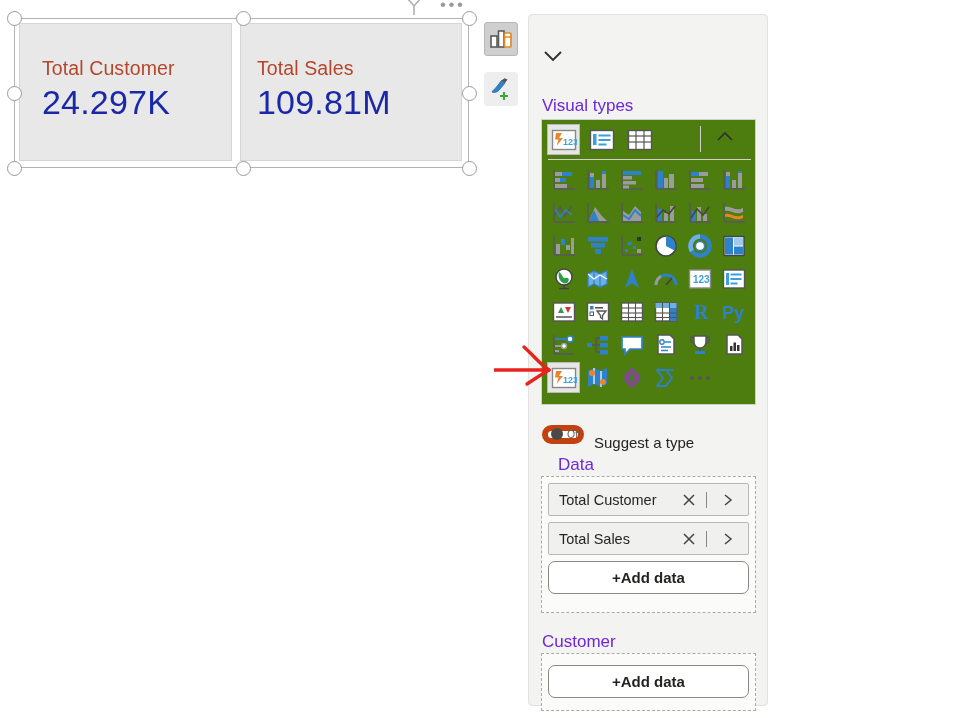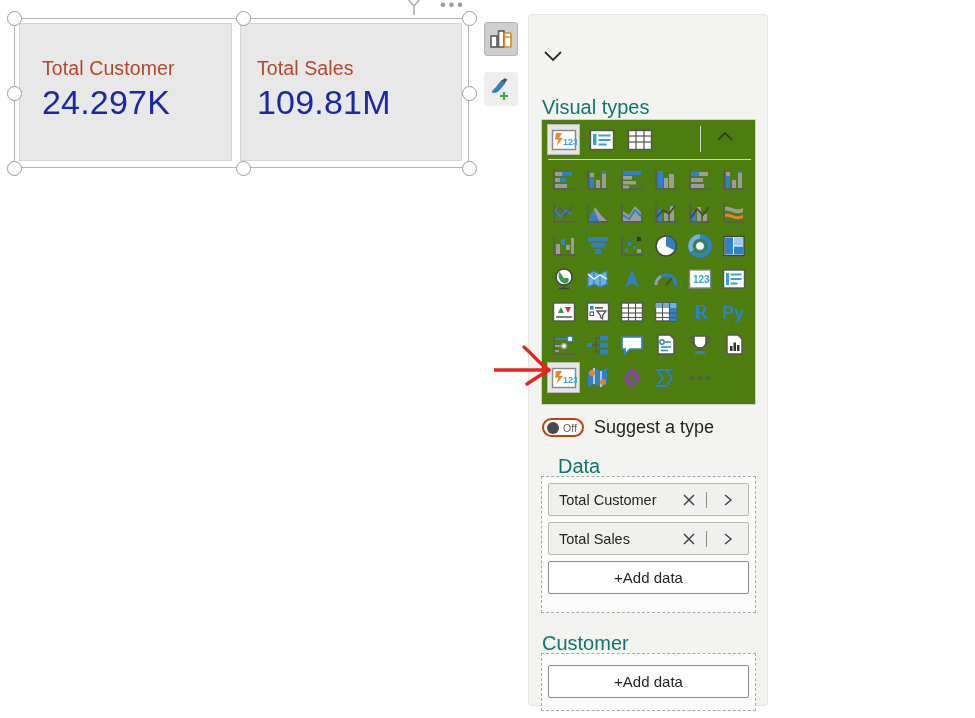--- a/index.html
+++ b/index.html
@@ -60,21 +60,21 @@
     position:absolute;left:528px;top:14px;width:240px;height:692px;
     background:#f3f3f1;border:1px solid #e2e2e0;border-radius:4px;box-sizing:border-box;
   }
   .pane-header{
     position:absolute;left:13px;top:26px;right:13px;height:30px;
     display:flex;align-items:center;justify-content:space-between;
   }
   .pane-title{font-size:19.5px;font-weight:bold;color:#252423;}
   .chev-down{width:22px;height:14px;}
 
-  .section-label{position:absolute;font-size:20px;color:#0f766e;}
+  .section-label{position:absolute;font-size:17px;color:#6d28d9;}
   #lbl-visual-types{left:13px;top:81px;}
   #lbl-data{left:29px;top:440px;}
   #lbl-tooltips{left:13px;top:617px;}
 
   
   #vt-box{
     position:absolute;left:12px;top:104px;width:215px;height:286px;
     background:#4d7c0f;border:1px solid #d2d0ce;box-sizing:border-box;
   }
   #vt-pinned{position:absolute;left:0;top:0;width:100%;height:38px;box-sizing:border-box;}
@@ -88,26 +88,26 @@
   .vt-cell{
     width:33px;height:31px;display:flex;align-items:center;justify-content:center;
     box-sizing:border-box;
   }
   .vt-cell.selected{background:#e6e6e6;border:1px solid #b9b9b9;}
   .vt-cell svg{display:block;}
 
   
   #suggest-row{position:absolute;left:13px;top:402px;display:flex;align-items:center;gap:10px;}
   .toggle{
-    width:42px;height:19px;border-radius:10px;border:2px solid #c2410c;background:#fff;
+    width:42px;height:19px;border-radius:10px;border:6px solid #c2410c;background:#fff;
     position:relative;box-sizing:border-box;display:flex;align-items:center;
   }
   .toggle .knob{position:absolute;left:3px;width:12px;height:12px;border-radius:50%;background:#4b4a48;}
   .toggle .tg-text{position:absolute;left:19px;font-size:10.5px;color:#605e5c;}
-  #suggest-label{font-size:18px;color:#252423;}
+  #suggest-label{font-size:15px;color:#252423;margin-top:17px;}
 
   
   .well{
     position:absolute;left:12px;width:215px;
     border:1px dashed #a9a9a9;background:#fbfbfa;box-sizing:border-box;
   }
   #well-data{top:461px;height:137px;}
   #well-tooltips{top:638px;height:58px;}
 
   .pill{
@@ -115,23 +115,23 @@
     background:#f0f0ef;border:1px solid #b9b8b6;border-radius:2px;box-sizing:border-box;
     display:flex;align-items:center;
   }
   .pill-label{position:absolute;left:10px;font-size:14.5px;color:#252423;white-space:nowrap;}
   .pill-x{position:absolute;right:52px;width:14px;height:14px;}
   .pill-bar{position:absolute;right:41px;width:1px;height:16px;background:#8a8886;}
   .pill-chev{position:absolute;right:14px;width:12px;height:14px;}
 
   .add-data-btn{
     position:absolute;left:6px;width:201px;height:33px;
-    background:#ffffff;border:1px solid #8a8886;border-radius:2px;box-sizing:border-box;
+    background:#ffffff;border:1px solid #8a8886;border-radius:7px;box-sizing:border-box;
     display:flex;align-items:center;justify-content:center;
-    font-size:15px;font-weight:normal;color:#252423;
+    font-size:15px;font-weight:bold;color:#252423;
   }
 </style>
 </head>
 <body>
 
 <div id="canvas">
 
   <div class="funnel">
     <svg width="22" height="22" viewBox="0 0 22 22">
         <path d="M4 2 L11 10 L11 19 M18 2 L11 10" fill="none" stroke="#b0b0b0" stroke-width="1.6"></path>

